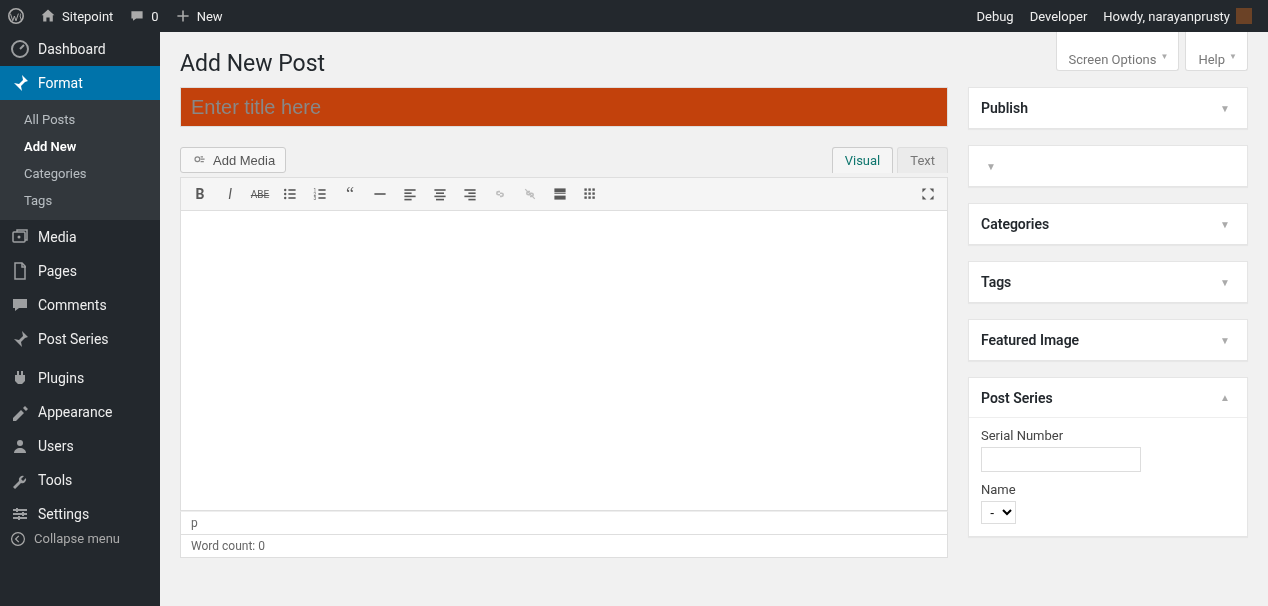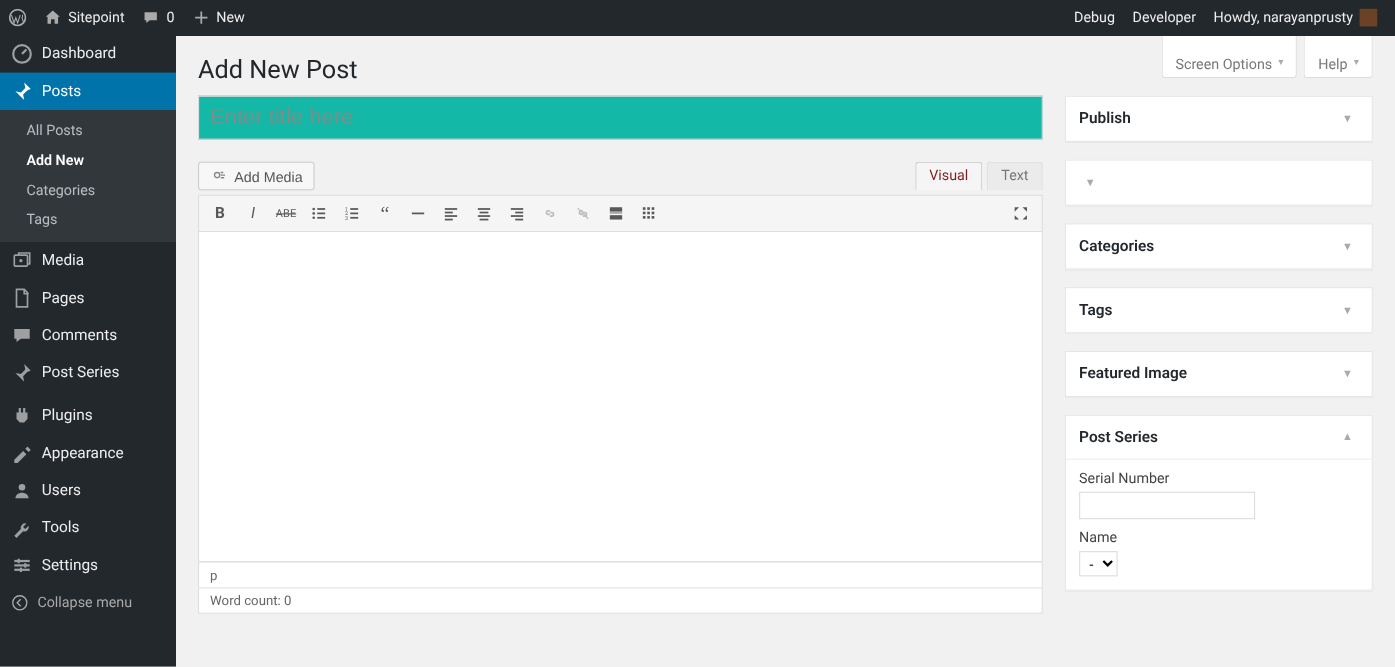--- a/index.html
+++ b/index.html
@@ -16,43 +16,43 @@
 #adminmenu { position: fixed; top: 32px; left: 0; width: 160px; bottom: 0; background: #23282d; color: #eee; }
 .menu-top { display: flex; align-items: center; height: 34px; padding: 0 8px 0 10px; color: #eee; font-size: 14px; cursor: pointer; gap: 8px; }
 .menu-top.current { background: #0073aa; color: #fff; position: relative; }
 .menu-top.current::after { content: ""; position: absolute; right: -8px; top: 50%; transform: translateY(-50%); border: 8px solid transparent; border-right-color: #f1f1f1; }
 .menu-top .mi { width: 20px; height: 20px; display: flex; align-items: center; justify-content: center; opacity: .6; }
 .menu-top.current .mi { opacity: 1; }
 .menu-sep { height: 5px; background: transparent; border-bottom: 1px solid #23282d; }
 .submenu { background: #32373c; padding: 6px 0; }
 .submenu-item { padding: 6px 24px; color: rgba(240,245,250,.7); font-size: 13px; cursor: pointer; }
 .submenu-item.current { color: #fff; font-weight: 600; }
-#collapse { display: flex; align-items: center; height: 34px; padding: 0 10px; color: #aaa; font-size: 13px; cursor: pointer; gap: 8px; }
+#collapse { display: flex; height: 34px; padding: 0 10px; color: #aaa; font-size: 13px; cursor: pointer; gap: 8px; }
 
 
 #wpbody { margin-left: 160px; margin-top: 32px; padding: 0 20px 20px; }
 #screen-meta-links { float: right; margin-top: 0; margin-right: 0; }
 .screen-meta-btn { float: left; margin-left: 6px; background: #fff; border: 1px solid #ddd; border-top: none; border-radius: 0 0 3px 3px; padding: 20px 10px 3px 12px; color: #777; font-size: 13px; cursor: pointer; display: flex; align-items: flex-start; gap: 4px; }
 .screen-meta-btn .tri { font-size: 8px; color: #aaa; }
 
 h1.page-title { font-size: 23px; font-weight: 400; padding: 18px 0 10px; color: #23282d; clear: left; }
 
 .two-col { display: flex; gap: 20px; align-items: flex-start; }
 .col-main { flex: 1; min-width: 0; }
 .col-side { width: 280px; }
 
-#titlewrap input { width: 100%; padding: 8px 10px; height: 40px; font-size: 20px; border: 1px solid #ddd; background: #14b8a6; outline: none; }
+#titlewrap input { width: 100%; padding: 8px 10px; height: 40px; font-size: 20px; border: 1px solid #ddd; background: #c2410c; outline: none; }
 #titlewrap input::placeholder { color: #888; }
 
 #postdivrich { margin-top: 20px; }
 .media-row { display: flex; align-items: flex-end; margin-bottom: 4px; gap: 30px; }
 .add-media { background: #f7f7f7; border: 1px solid #ccc; border-radius: 3px; padding: 4px 10px; font-size: 13px; cursor: pointer; display: flex; align-items: center; gap: 6px; color: #555; }
 .editor-tabs { margin-left: auto; display: flex; }
 .editor-tab { border: 1px solid #ddd; border-bottom: none; background: #ebebeb; color: #777; padding: 5px 12px; font-size: 13px; cursor: pointer; border-radius: 3px 3px 0 0; margin-left: 4px; }
-.editor-tab.active { background: #f5f5f5; color: #7f1d1d; border-color: #ccc; }
+.editor-tab.active { background: #f5f5f5; color: #0f766e; border-color: #ccc; }
 
 .mce-toolbar { background: #f5f5f5; border: 1px solid #dedede; padding: 2px 4px; display: flex; align-items: center; height: 34px; gap: 0; }
 .mce-btn { width: 30px; height: 28px; display: flex; align-items: center; justify-content: center; color: #595959; cursor: pointer; font-size: 14px; border-radius: 2px; }
 .mce-btn.disabled { opacity: .35; cursor: default; }
 .mce-toolbar .spacer { flex: 1; }
 
 .editor-area { background: #fff; border: 1px solid #dedede; border-top: none; height: 300px; }
 .status-bar-path { background: #fff; border: 1px solid #dedede; border-top: 1px solid #eee; padding: 4px 10px; font-size: 12px; color: #666; }
 .status-bar-wc { background: #fff; border: 1px solid #dedede; border-top: none; padding: 4px 10px; font-size: 12px; color: #666; }
 
@@ -121,21 +121,21 @@
         </svg>
       </span>
     <span>Dashboard</span>
   </div>
   <div class="menu-top current">
     <span class="mi">
         <svg width="20" height="20" viewBox="0 0 20 20" fill="currentColor">
           <path d="M12 2l6 6-3 1-4 4 1 5-4-4-5 5 5-5-4-4 5 1 4-4z"></path>
         </svg>
       </span>
-    <span>Posts</span>
+    <span>Format</span>
   </div>
   <div class="submenu">
     <div class="submenu-item">All Posts</div>
     <div class="submenu-item current">Add New</div>
     <div class="submenu-item">Categories</div>
     <div class="submenu-item">Tags</div>
   </div>
   <div class="menu-top">
     <span class="mi">
         <svg width="20" height="20" viewBox="0 0 20 20" fill="currentColor">

